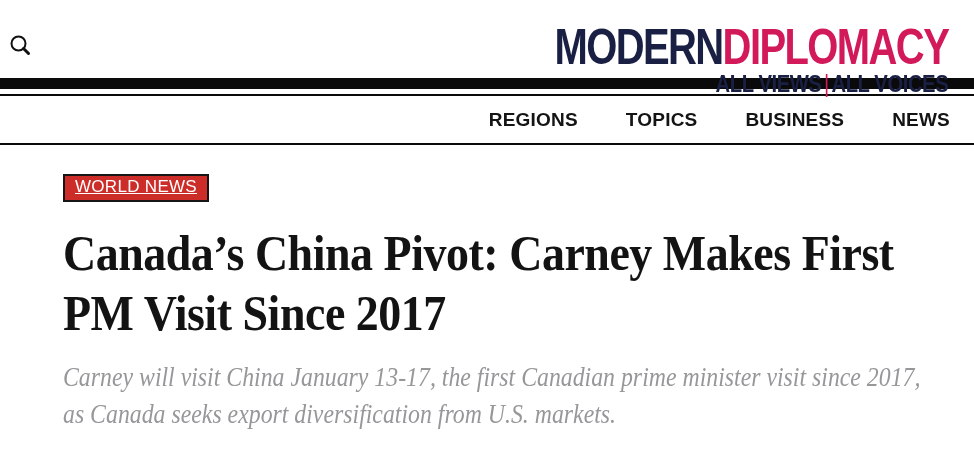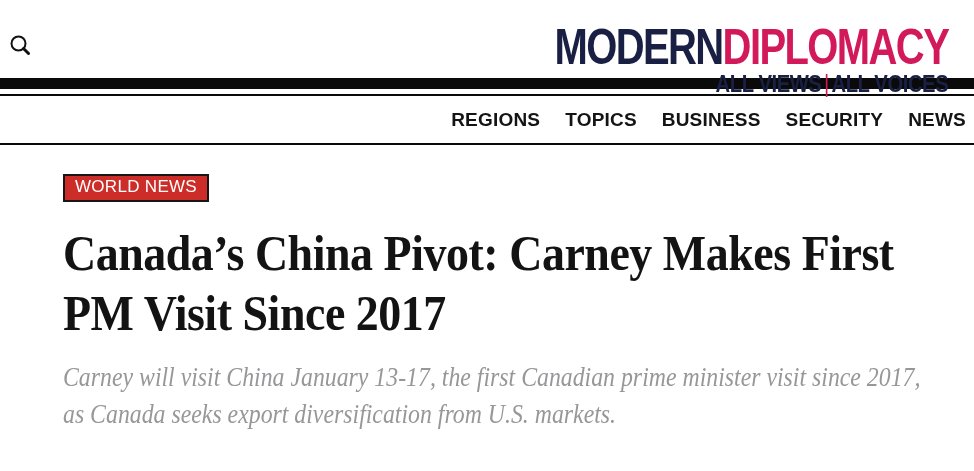--- a/index.html
+++ b/index.html
@@ -31,34 +31,34 @@
     transform:scaleX(0.88); transform-origin:right center;
   }
   .tagline-sep { color:#d2195a; padding:0 3px; font-weight:400; }
 
   
   .bar-thick { height:11px; background:#0a0a0a; }
   .nav-band {
     margin-top:5px; height:51px;
     border-top:2px solid #0a0a0a; border-bottom:2px solid #0a0a0a;
     display:flex; align-items:center; justify-content:flex-end;
-    gap:25px; padding-right:8px; background:#fff;
+    gap:48px; padding-right:24px; background:#fff;
   }
   .nav-item {
     font-size:19px; font-weight:700; color:#141414; letter-spacing:0.2px;
     text-decoration:none; white-space:nowrap; cursor:pointer;
   }
 
   
   .article { padding:29px 0 0 63px; }
 
   .badge {
     display:inline-block; background:#cd2d28; border:2px solid #161616;
     color:#ffffff; font-size:17px; font-weight:400; letter-spacing:0.3px;
-    padding:1px 10px 3px; cursor:pointer;
+    padding:1px 10px 3px; cursor:pointer;text-decoration:underline;
   }
 
   .title {
     margin-top:21px;
     font-family:"Liberation Serif", serif; font-weight:bold;
     font-size:51px; line-height:60px; color:#131313; letter-spacing:-0.5px;
     transform:scaleX(0.90); transform-origin:left top; white-space:nowrap;
   }
   .title span { display:block; }
 
@@ -88,21 +88,20 @@
   </div>
 
 </header>
 
 <div class="bar-thick"></div>
 
 <nav class="nav-band">
   <a class="nav-item">REGIONS</a>
   <a class="nav-item">TOPICS</a>
   <a class="nav-item">BUSINESS</a>
-  <a class="nav-item">SECURITY</a>
   <a class="nav-item">NEWS</a>
 </nav>
 
 <main class="article">
 
   <a class="badge">WORLD NEWS</a>
 
   <h1 class="title">
     <span>Canada’s China Pivot: Carney Makes First</span>
     <span>PM Visit Since 2017</span>

